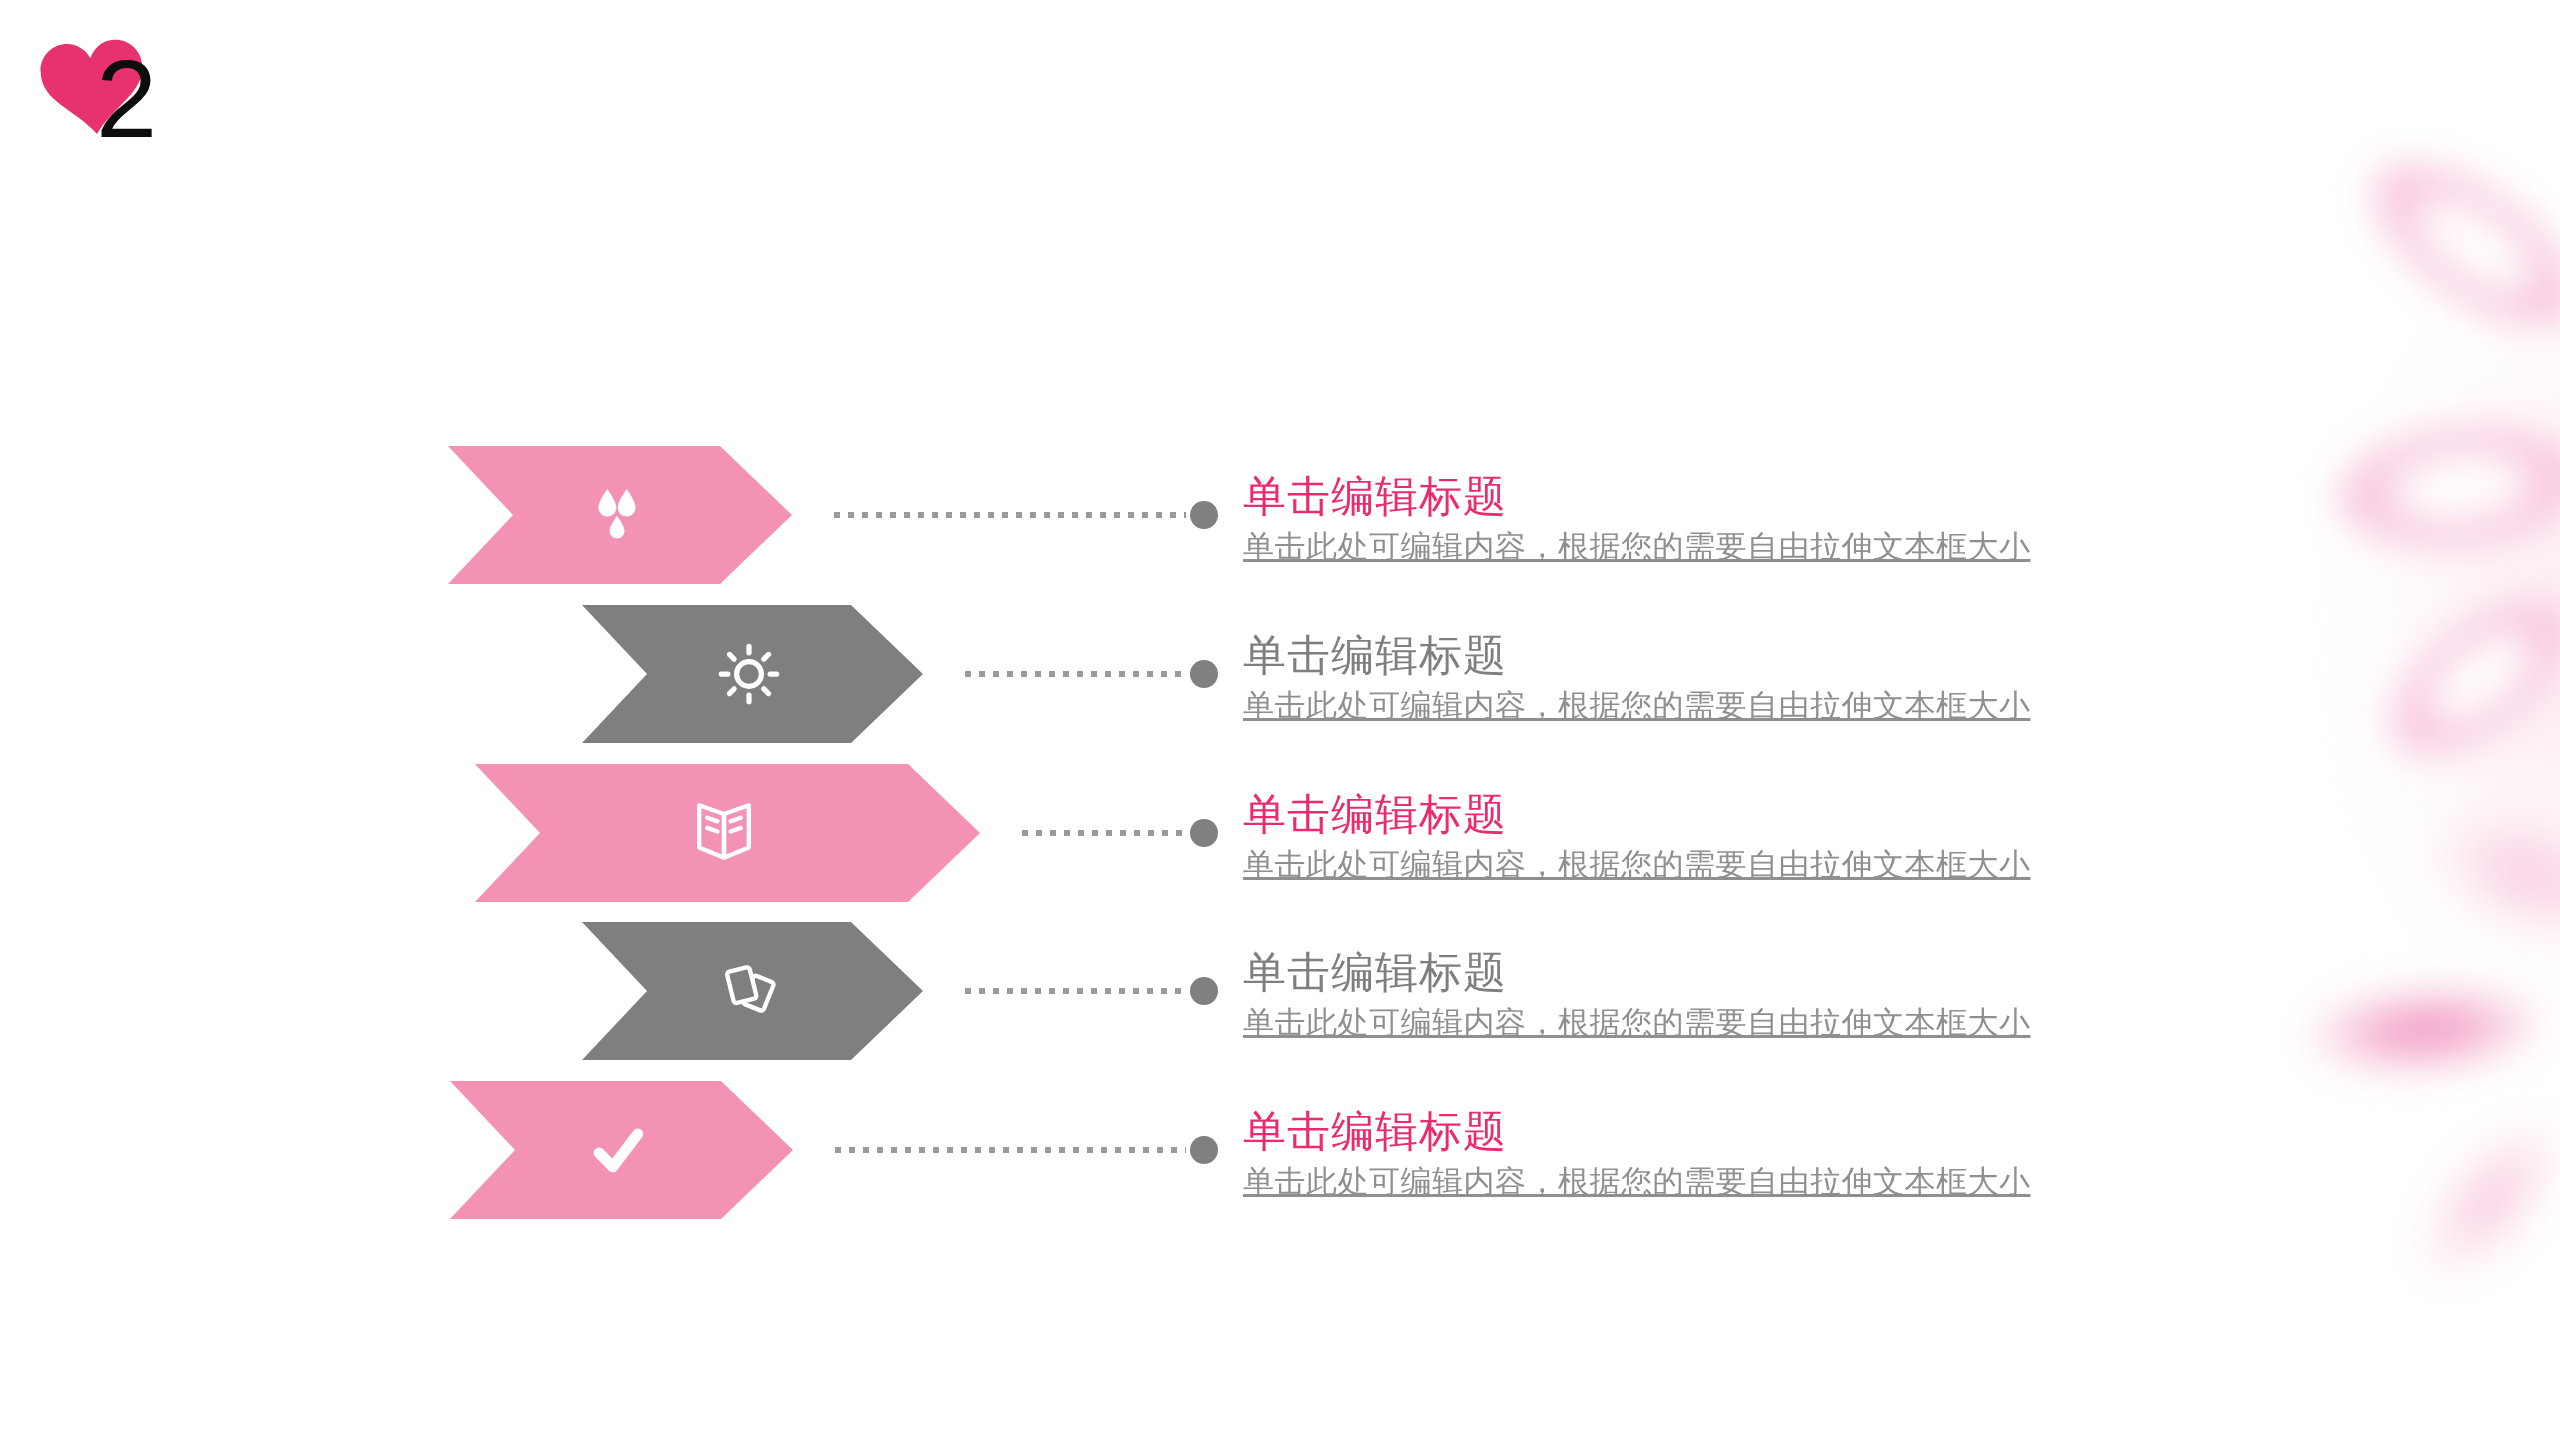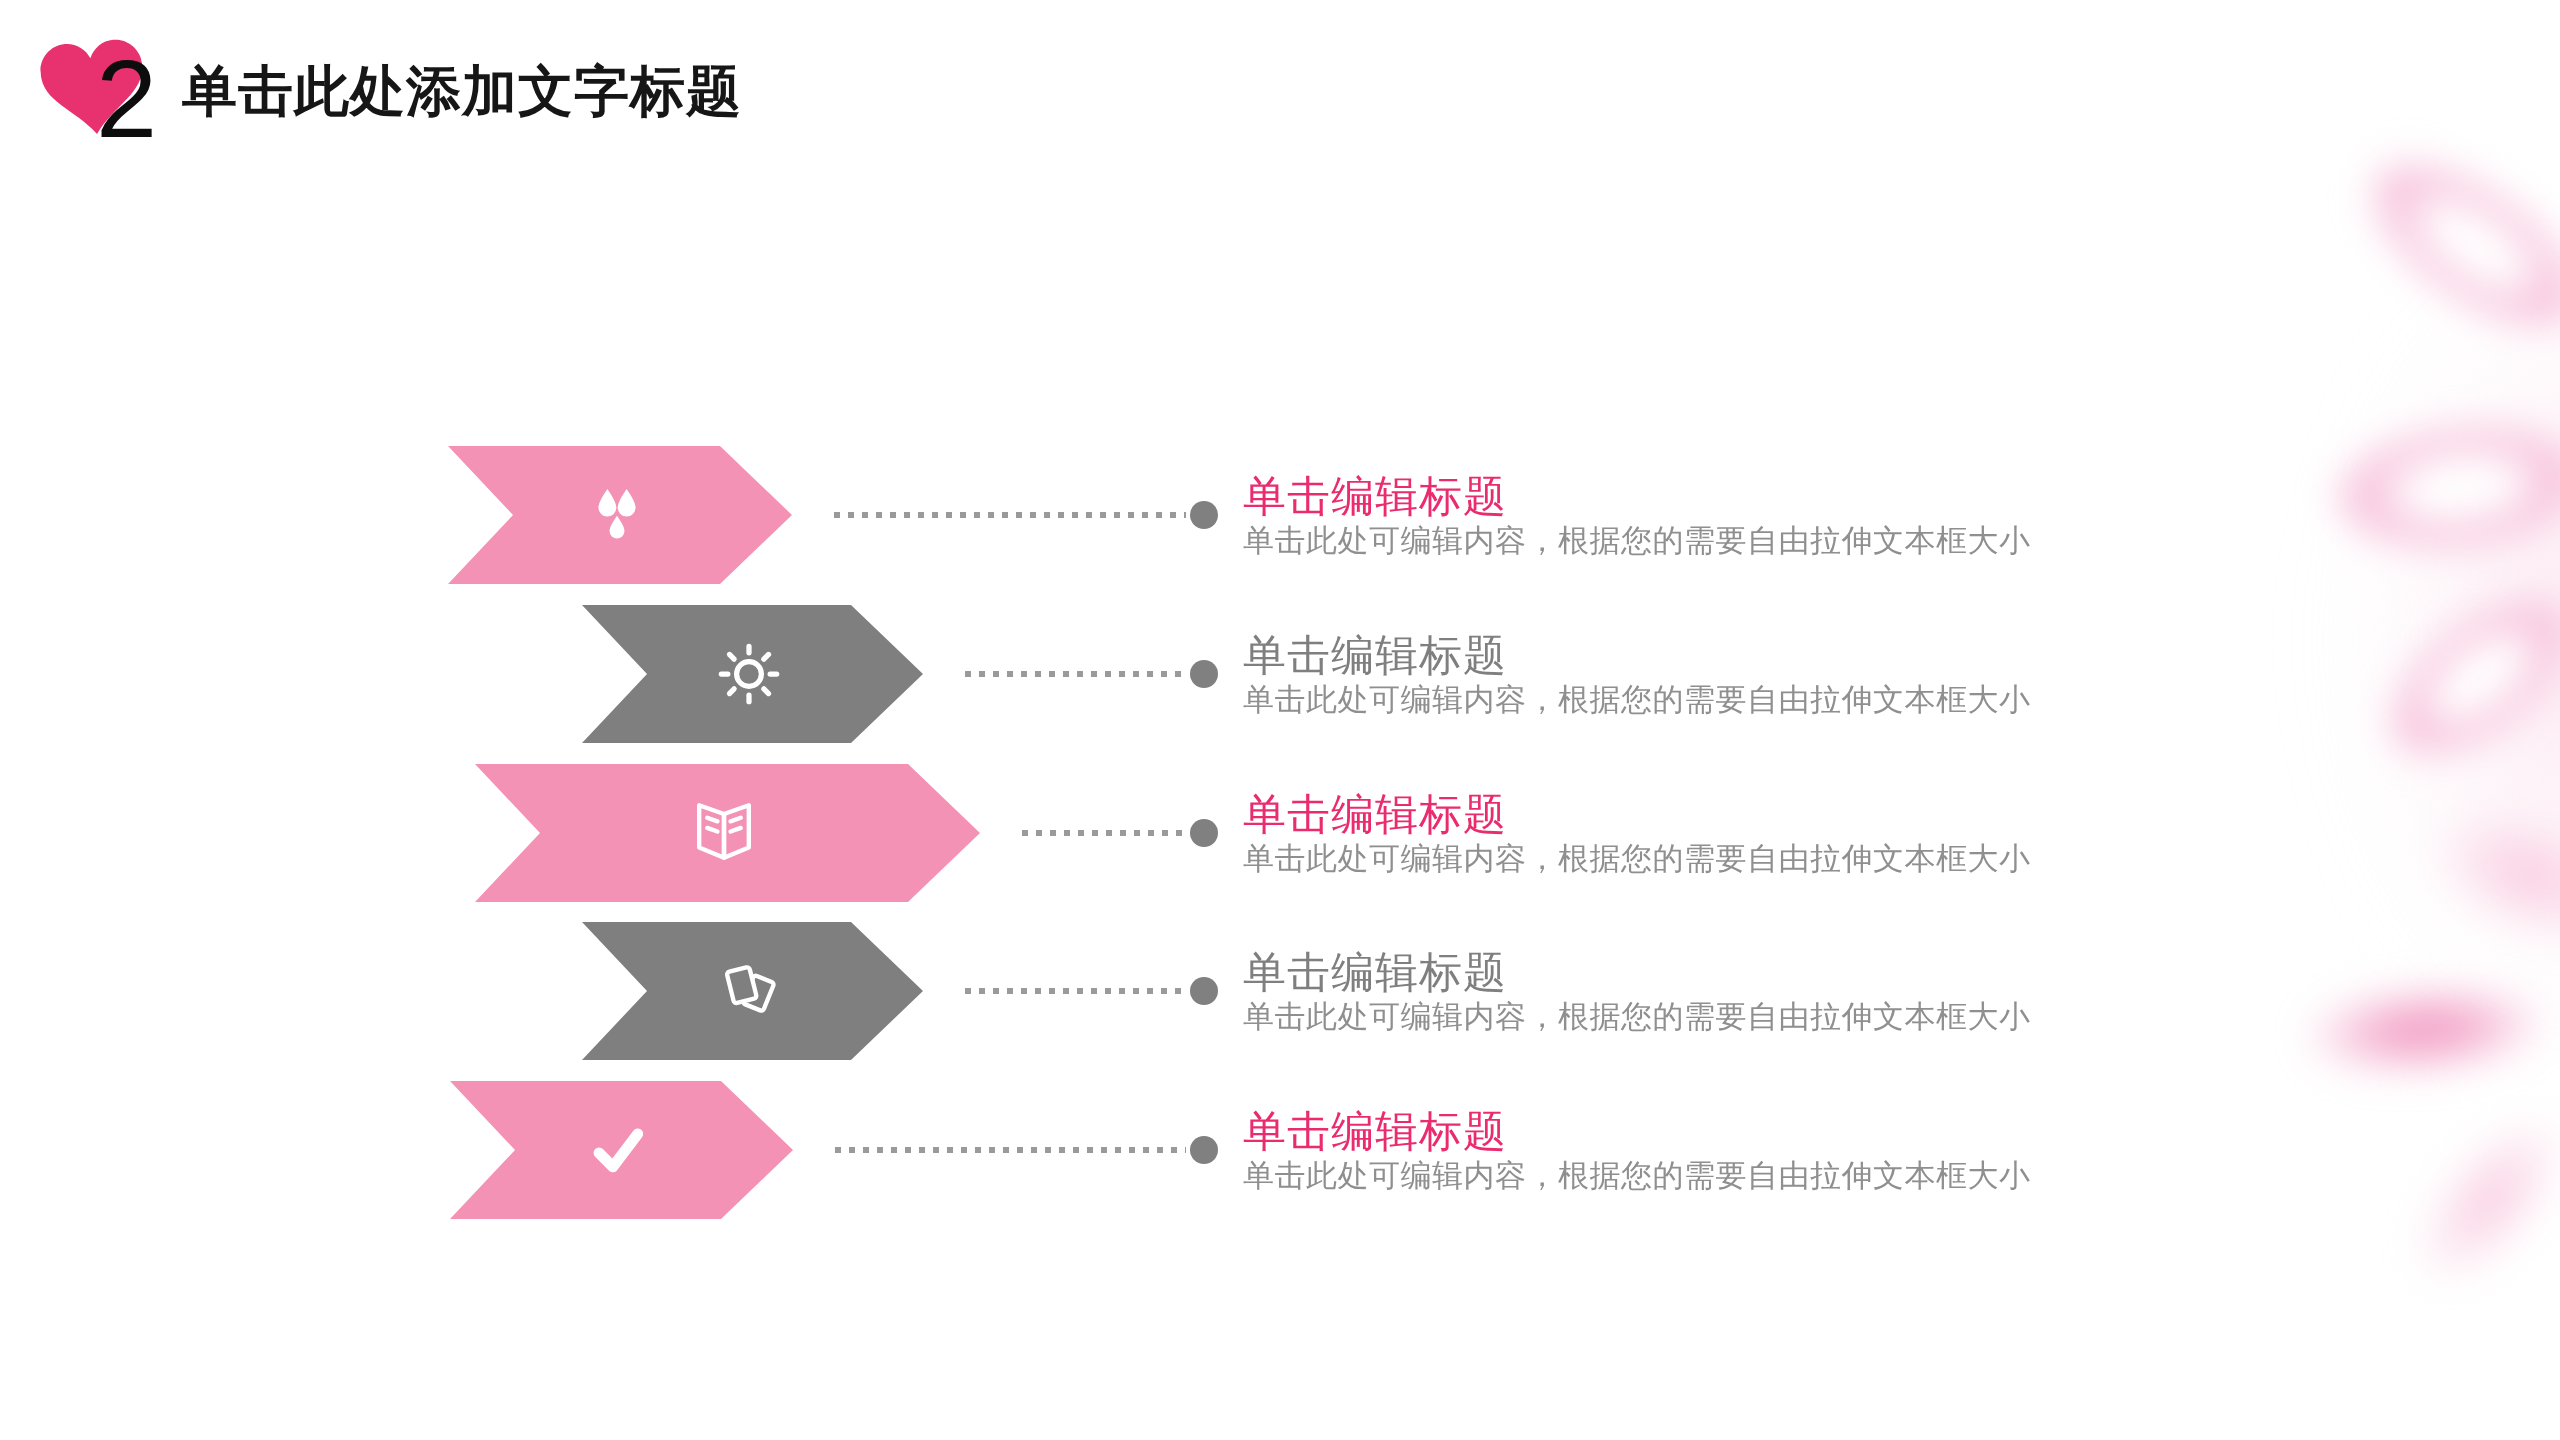--- a/index.html
+++ b/index.html
@@ -37,21 +37,21 @@
     background-image:repeating-linear-gradient(90deg,#9a9a9a 0 6px,transparent 6px 14px);
   }
   .dot{
     position:absolute;width:28px;height:28px;border-radius:50%;background:#808080;
   }
 
   .textblock{position:absolute;left:1243px;width:860px;}
   .item-title{font-size:43px;font-weight:400;line-height:50px;letter-spacing:1px;}
   .item-title.pink{color:#EA2C6E;}
   .item-title.gray{color:#7F7F7F;}
-  .item-body{font-size:31px;line-height:36px;color:#8F8F8F;margin-top:2px;letter-spacing:0.5px;}
+  .item-body{font-size:31px;line-height:36px;color:#8F8F8F;margin-top:8px;letter-spacing:0.5px;text-decoration:underline;}
 
   
   .petal{position:absolute;border-radius:50%;filter:blur(18px);}
   .petal-core{
     background:radial-gradient(closest-side, #ffffff 28%, #F6BAD7 55%, rgba(246,186,215,0) 74%);
   }
   .petal-soft{
     background:radial-gradient(closest-side, #F9CCE1 0%, rgba(249,204,225,0) 72%);
   }
   .petal-dark{
@@ -73,21 +73,20 @@
   <div class="petal petal-soft" style="left:2380px;top:790px;width:300px;height:170px;transform:rotate(20deg);"></div>
   <div class="petal petal-dark" style="left:2250px;top:965px;width:350px;height:130px;transform:rotate(-4deg);"></div>
   <div class="petal petal-soft" style="left:2345px;top:1130px;width:290px;height:140px;transform:rotate(-50deg);"></div>
 </div>
 
 <div class="header">
   <svg class="heart" viewBox="0 0 32 29">
     <path fill="#E8316F" d="M23.6 0c-3.4 0-6.3 2.1-7.6 5.1C14.7 2.1 11.8 0 8.4 0 3.8 0 0 3.8 0 8.4c0 9.4 9.5 11.9 16 20.6 6.1-8.7 16-11.5 16-20.6C32 3.8 28.2 0 23.6 0z"></path>
   </svg>
   <div class="badge-number">2</div>
-  <div class="slide-title">单击此处添加文字标题</div>
 </div>
 
 <div>
   <div class="arrow pink" style="left:448px;top:446px;width:344px;">
     <svg width="66" height="66" viewBox="0 0 48 48">
       <g fill="#ffffff">
         <path d="M17 5 C13.5 10.2 10.5 15.3 10.5 18.6 a6.5 6.5 0 0 0 13 0 C23.5 15.3 20.5 10.2 17 5 Z"></path>
         <path d="M31 5 C27.5 10.2 24.5 15.3 24.5 18.6 a6.5 6.5 0 0 0 13 0 C37.5 15.3 34.5 10.2 31 5 Z"></path>
         <path d="M24 24.5 C21 28.9 18.6 32.8 18.6 35.6 a5.4 5.4 0 0 0 10.8 0 C29.4 32.8 27 28.9 24 24.5 Z"></path>
       </g>

